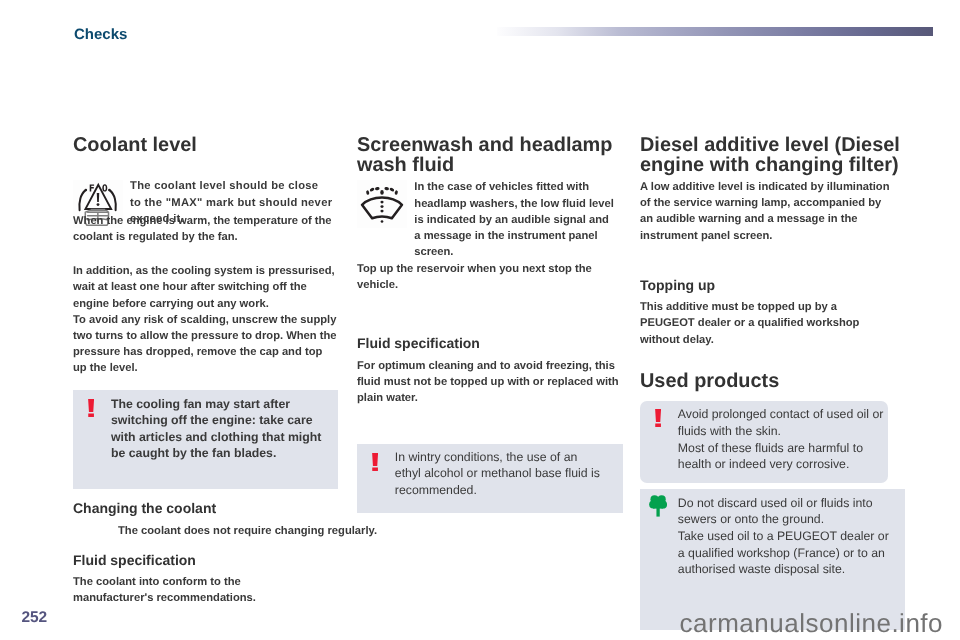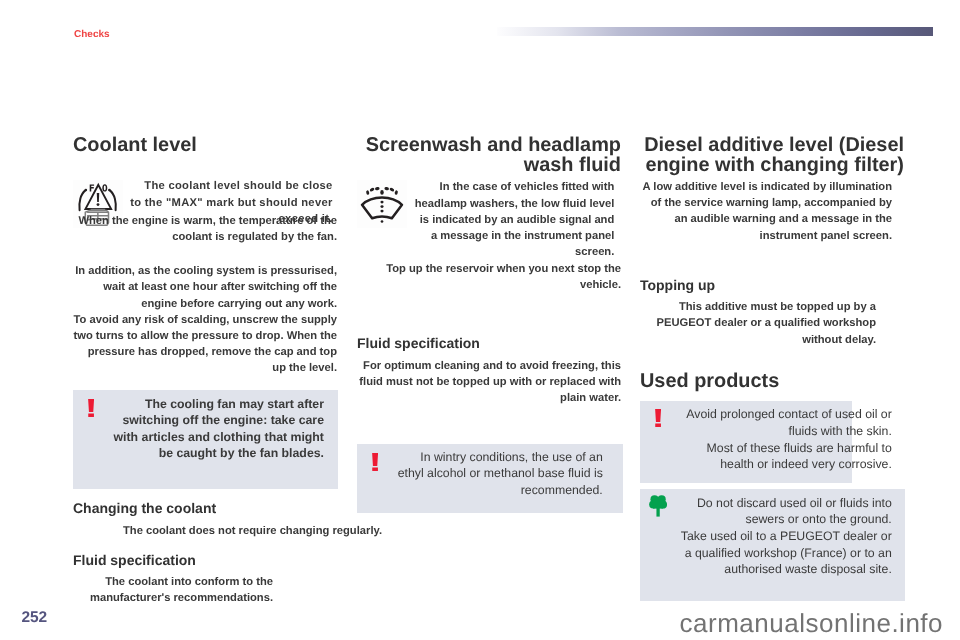--- a/index.html
+++ b/index.html
@@ -4,27 +4,27 @@
 <title>Checks</title>
 <style>
   html,body{margin:0;padding:0;}
   body{width:960px;height:640px;background:#ffffff;overflow:hidden;
        font-family:"Liberation Sans",sans-serif;-webkit-font-smoothing:antialiased;
        text-rendering:geometricPrecision;}
   .page{position:relative;width:960px;height:640px;overflow:hidden;
         transform:translateZ(0);}
 
   
-  .hdr-label{position:absolute;left:74px;top:28.2px;font-size:10px;font-weight:bold;
-     color:#ef4444;line-height:13px;}
+  .hdr-label{position:absolute;left:74px;top:28.2px;font-size:15px;font-weight:bold;
+     color:#0c4a6e;line-height:13px;}
   .hdr-bar{position:absolute;left:497px;top:26.7px;width:436px;height:9.4px;
      background:linear-gradient(to right,#fdfdfe 0%,#e3e4ee 14%,#babcd3 28%,#a6a8c5 40%,#9294b5 53%,#7b7da3 70%,#676990 85%,#575878 100%);}
 
   
-  .col{position:absolute;text-align:right;}
+  .col{position:absolute;}
   .col1{left:73px;}
   .col2{left:357px;}
   .col3{left:640px;}
 
   .blk{position:absolute;}
 
   h2.sec{font-size:19.9px;font-weight:bold;color:#323232;margin:0;line-height:19.9px;}
   h3.sub{font-size:14px;font-weight:bold;color:#323232;margin:0;line-height:19px;}
   p.body{font-size:11.2px;font-weight:bold;color:#393939;margin:0;line-height:16.2px;}
 
@@ -147,30 +147,30 @@
 
     <h2 class="sec blk" style="top:135.6px;width:264px;">Diesel additive level (Diesel engine with changing filter)</h2>
 
     <p class="body blk" style="left:0;top:178.9px;width:252px;">A low additive level is indicated by illumination of the service warning lamp, accompanied by an audible warning and a message in the instrument panel screen.</p>
 
     <h3 class="sub blk" style="top:275.8px;">Topping up</h3>
     <p class="body blk" style="left:0;top:299.1px;width:236px;">This additive must be topped up by a PEUGEOT dealer or a qualified workshop without delay.</p>
 
     <h2 class="sec blk" style="top:371.5px;">Used products</h2>
 
-    <div class="note" style="left:0;top:400.9px;width:212px;height:82.2px;">
+    <div class="note" style="left:0;top:400.9px;width:248px;height:82.2px;border-radius:7px;">
       <span class="bang"><svg class="bangsvg" width="6.2" height="18" viewBox="0 0 6.2 18" aria-hidden="true">
             <path d="M0.1 0 H6.1 L5.25 12.9 H0.95 Z" fill="#ed1b34"></path>
             <rect x="0.25" y="14.5" width="5.7" height="3.5" fill="#ed1b34"></rect>
           </svg></span>
       <div class="txt" style="top:5.5px;width:214px;">Avoid prolonged contact of used oil or fluids with the skin.
 Most of these fluids are harmful to health or indeed very corrosive.</div>
     </div>
 
-    <div class="note" style="left:0;top:489.3px;width:264.6px;height:112px;">
+    <div class="note" style="left:0;top:489.3px;width:264.6px;height:141px;">
       <span class="bang" style="left:8.6px;top:5.9px;"><svg class="treesvg" width="18.2" height="21.8" viewBox="0 0 18.2 21.8" aria-hidden="true">
             <g fill="#04a14e">
               <circle cx="5.55" cy="4.25" r="4.1"></circle>
               <circle cx="12.65" cy="4.25" r="4.1"></circle>
               <circle cx="4.25" cy="9.5" r="4.1"></circle>
               <circle cx="13.95" cy="9.5" r="4.1"></circle>
               <rect x="4.0" y="4.1" width="10.2" height="9.5"></rect>
               <rect x="7.45" y="11.0" width="3.3" height="10.6"></rect>
             </g>
           </svg></span>

